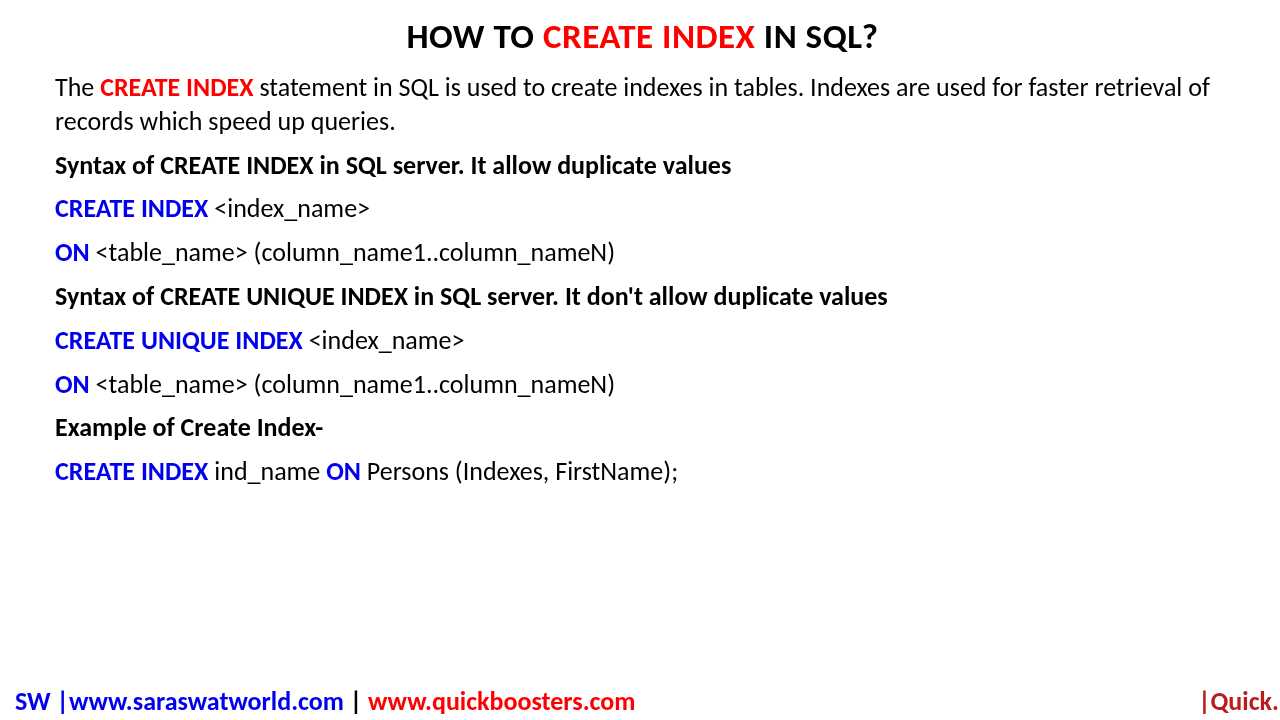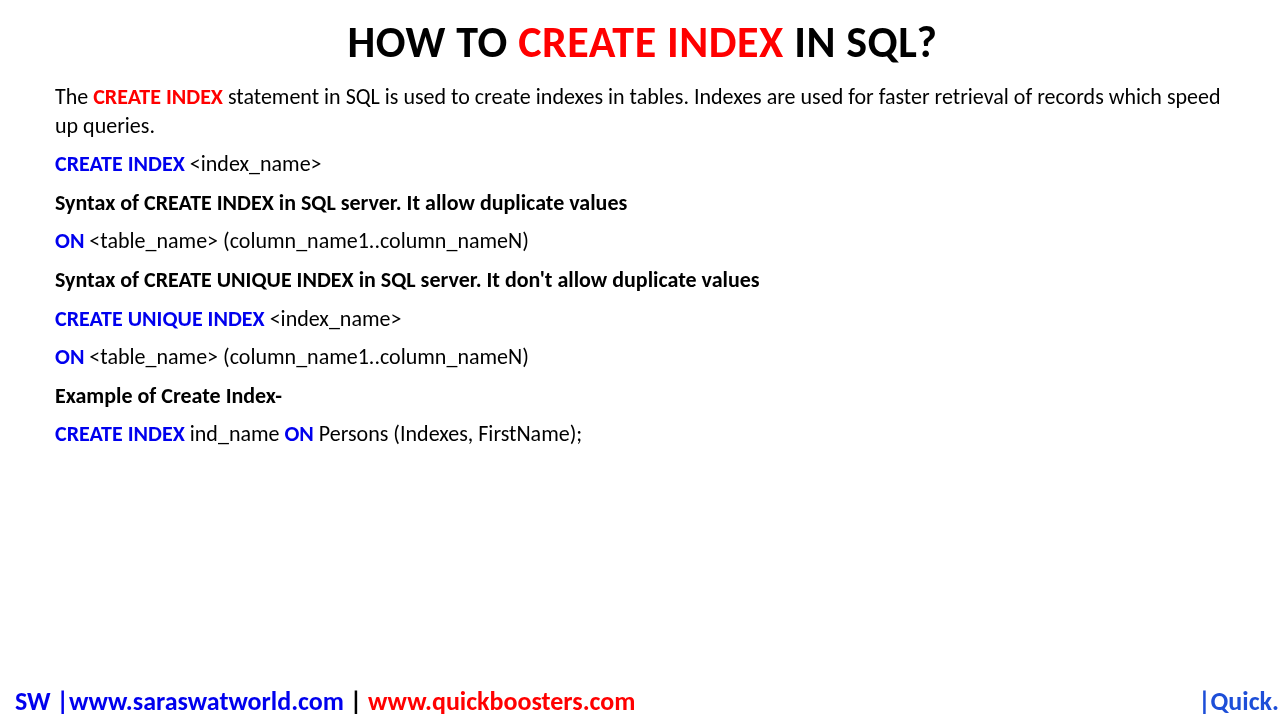--- a/index.html
+++ b/index.html
@@ -9,29 +9,29 @@
       background: #ffffff;
       font-family: Calibri, Arial, sans-serif;
       overflow: hidden;
       position: relative;
     }
     .content {
       padding: 15px 50px 0 55px;
     }
     .title {
       text-align: center;
-      font-size: 44px;
+      font-size: 35px;
       font-weight: 900;
       margin-bottom: 14px;
       letter-spacing: 0.5px;
     }
     .title-black { color: #000; }
     .title-red { color: #ff0000; }
     .para {
-      font-size: 22px;
+      font-size: 26px;
       color: #000;
       line-height: 1.3;
       margin-bottom: 10px;
     }
     .bold { font-weight: bold; }
     .red { color: #ff0000; }
     .blue { color: #0000ee; }
     .footer {
       position: absolute;
       bottom: 3px;
@@ -40,43 +40,43 @@
       width: 100%;
       font-size: 26px;
       font-weight: bold;
       padding: 0 8px 0 8px;
       display: flex;
       justify-content: space-between;
       align-items: baseline;
     }
     .footer-left { color: #0000ee; }
     .footer-center { flex: 1; }
-    .footer-right { color: #1d4ed8; }
+    .footer-right { color: #b91c1c; }
     .site1 { color: #0000ee; }
     .pipe { color: #000; }
     .site2 { color: #ff0000; }
   </style>
 </head>
 <body>
 
 <div class="content">
 
   <h1 class="title">
     <span class="title-black">HOW TO </span><span class="title-red">CREATE INDEX</span><span class="title-black"> IN SQL?</span>
   </h1>
 
   <p class="para">
     <span>The </span><span class="bold red">CREATE INDEX</span><span> statement in SQL is used to create indexes in tables. Indexes are used for faster retrieval of records which speed up queries.</span>
   </p>
 
+  <p class="para bold">Syntax of CREATE INDEX in SQL server. It allow duplicate values</p>
+
   <p class="para">
     <span class="bold blue">CREATE INDEX</span><span> &lt;index_name&gt;</span>
   </p>
-
-  <p class="para bold">Syntax of CREATE INDEX in SQL server. It allow duplicate values</p>
 
   <p class="para">
     <span class="bold blue">ON</span><span> &lt;table_name&gt; (column_name1..column_nameN)</span>
   </p>
 
   <p class="para bold">Syntax of CREATE UNIQUE INDEX in SQL server. It don't allow duplicate values</p>
 
   <p class="para">
     <span class="bold blue">CREATE UNIQUE INDEX</span><span> &lt;index_name&gt;</span>
   </p>

